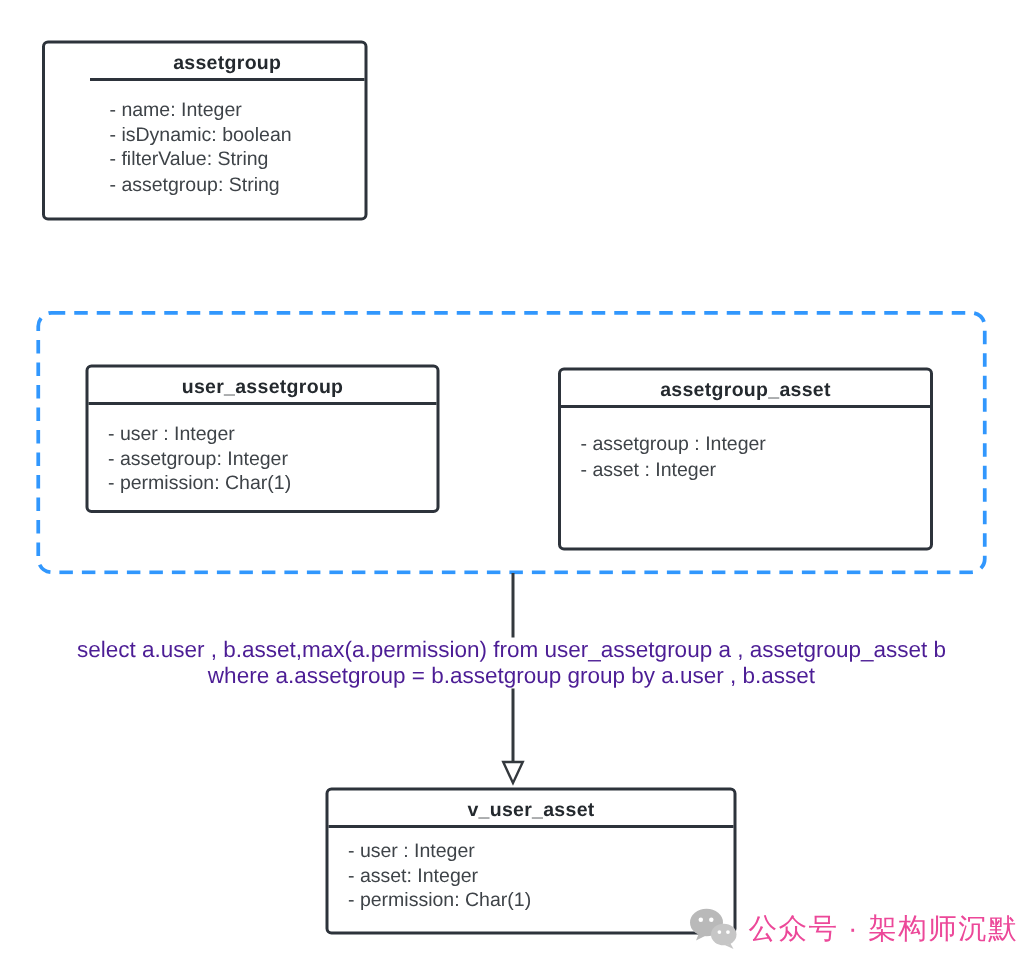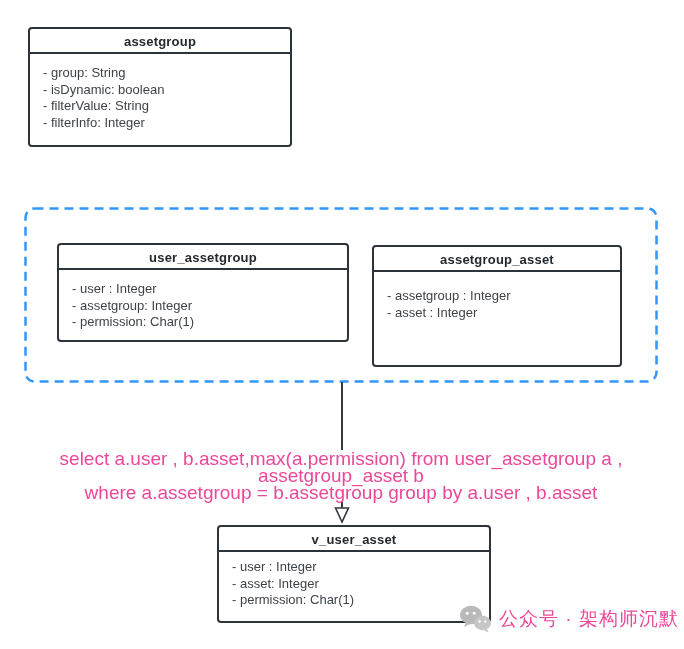--- a/index.html
+++ b/index.html
@@ -40,27 +40,27 @@
     text-align: left;
   }
   .entity-fields.pad-lg { padding-top: 16px; }
   .entity-fields.pad-sm { padding-top: 7px; }
   
   .layer { position: absolute; }
   
   .sql-note {
     position: absolute;
     left: 51px;
-    top: 450px;
+    top: 425px;
     width: 580px;
     background: #ffffff;
     text-align: center;
-    font-size: 19px;
+    font-size: 15px;
     line-height: 17px;
-    color: #ec4899;
+    color: #4c1d95;
     z-index: 3;
   }
   
   .watermark {
     position: absolute;
     left: 459px;
     top: 604px;
     display: flex;
     align-items: center;
     z-index: 4;
@@ -72,35 +72,35 @@
     white-space: nowrap;
     margin-left: 7px;
   }
   .arrow-layer { z-index: 2; }
 </style>
 </head>
 <body>
 
 <div class="canvas">
 
-  <div class="entity" style="left:28px; top:27px; width:264px; height:120px;">
+  <div class="entity" style="left:28px; top:27px; width:217px; height:120px;padding-left:30px;">
     <div class="entity-title">assetgroup</div>
     <div class="entity-fields">
-      <div>- group: String</div>
+      <div>- name: Integer</div>
       <div>- isDynamic: boolean</div>
       <div>- filterValue: String</div>
-      <div>- filterInfo: Integer</div>
+      <div>- assetgroup: String</div>
     </div>
   </div>
 
   <svg class="layer" style="left:24px; top:207px;" width="634" height="176">
     <rect x="1.5" y="1.5" width="631" height="173" rx="9" ry="9" fill="none" stroke="#3197fd" stroke-width="2.5" stroke-dasharray="9 6"></rect>
   </svg>
 
-  <div class="entity" style="left:57px; top:243px; width:292px; height:99px;">
+  <div class="entity" style="left:57px; top:243px; width:236px; height:99px;">
     <div class="entity-title">user_assetgroup</div>
     <div class="entity-fields">
       <div>- user : Integer</div>
       <div>- assetgroup: Integer</div>
       <div>- permission: Char(1)</div>
     </div>
   </div>
 
   <div class="entity" style="left:372px; top:245px; width:250px; height:122px;">
     <div class="entity-title">assetgroup_asset</div>

